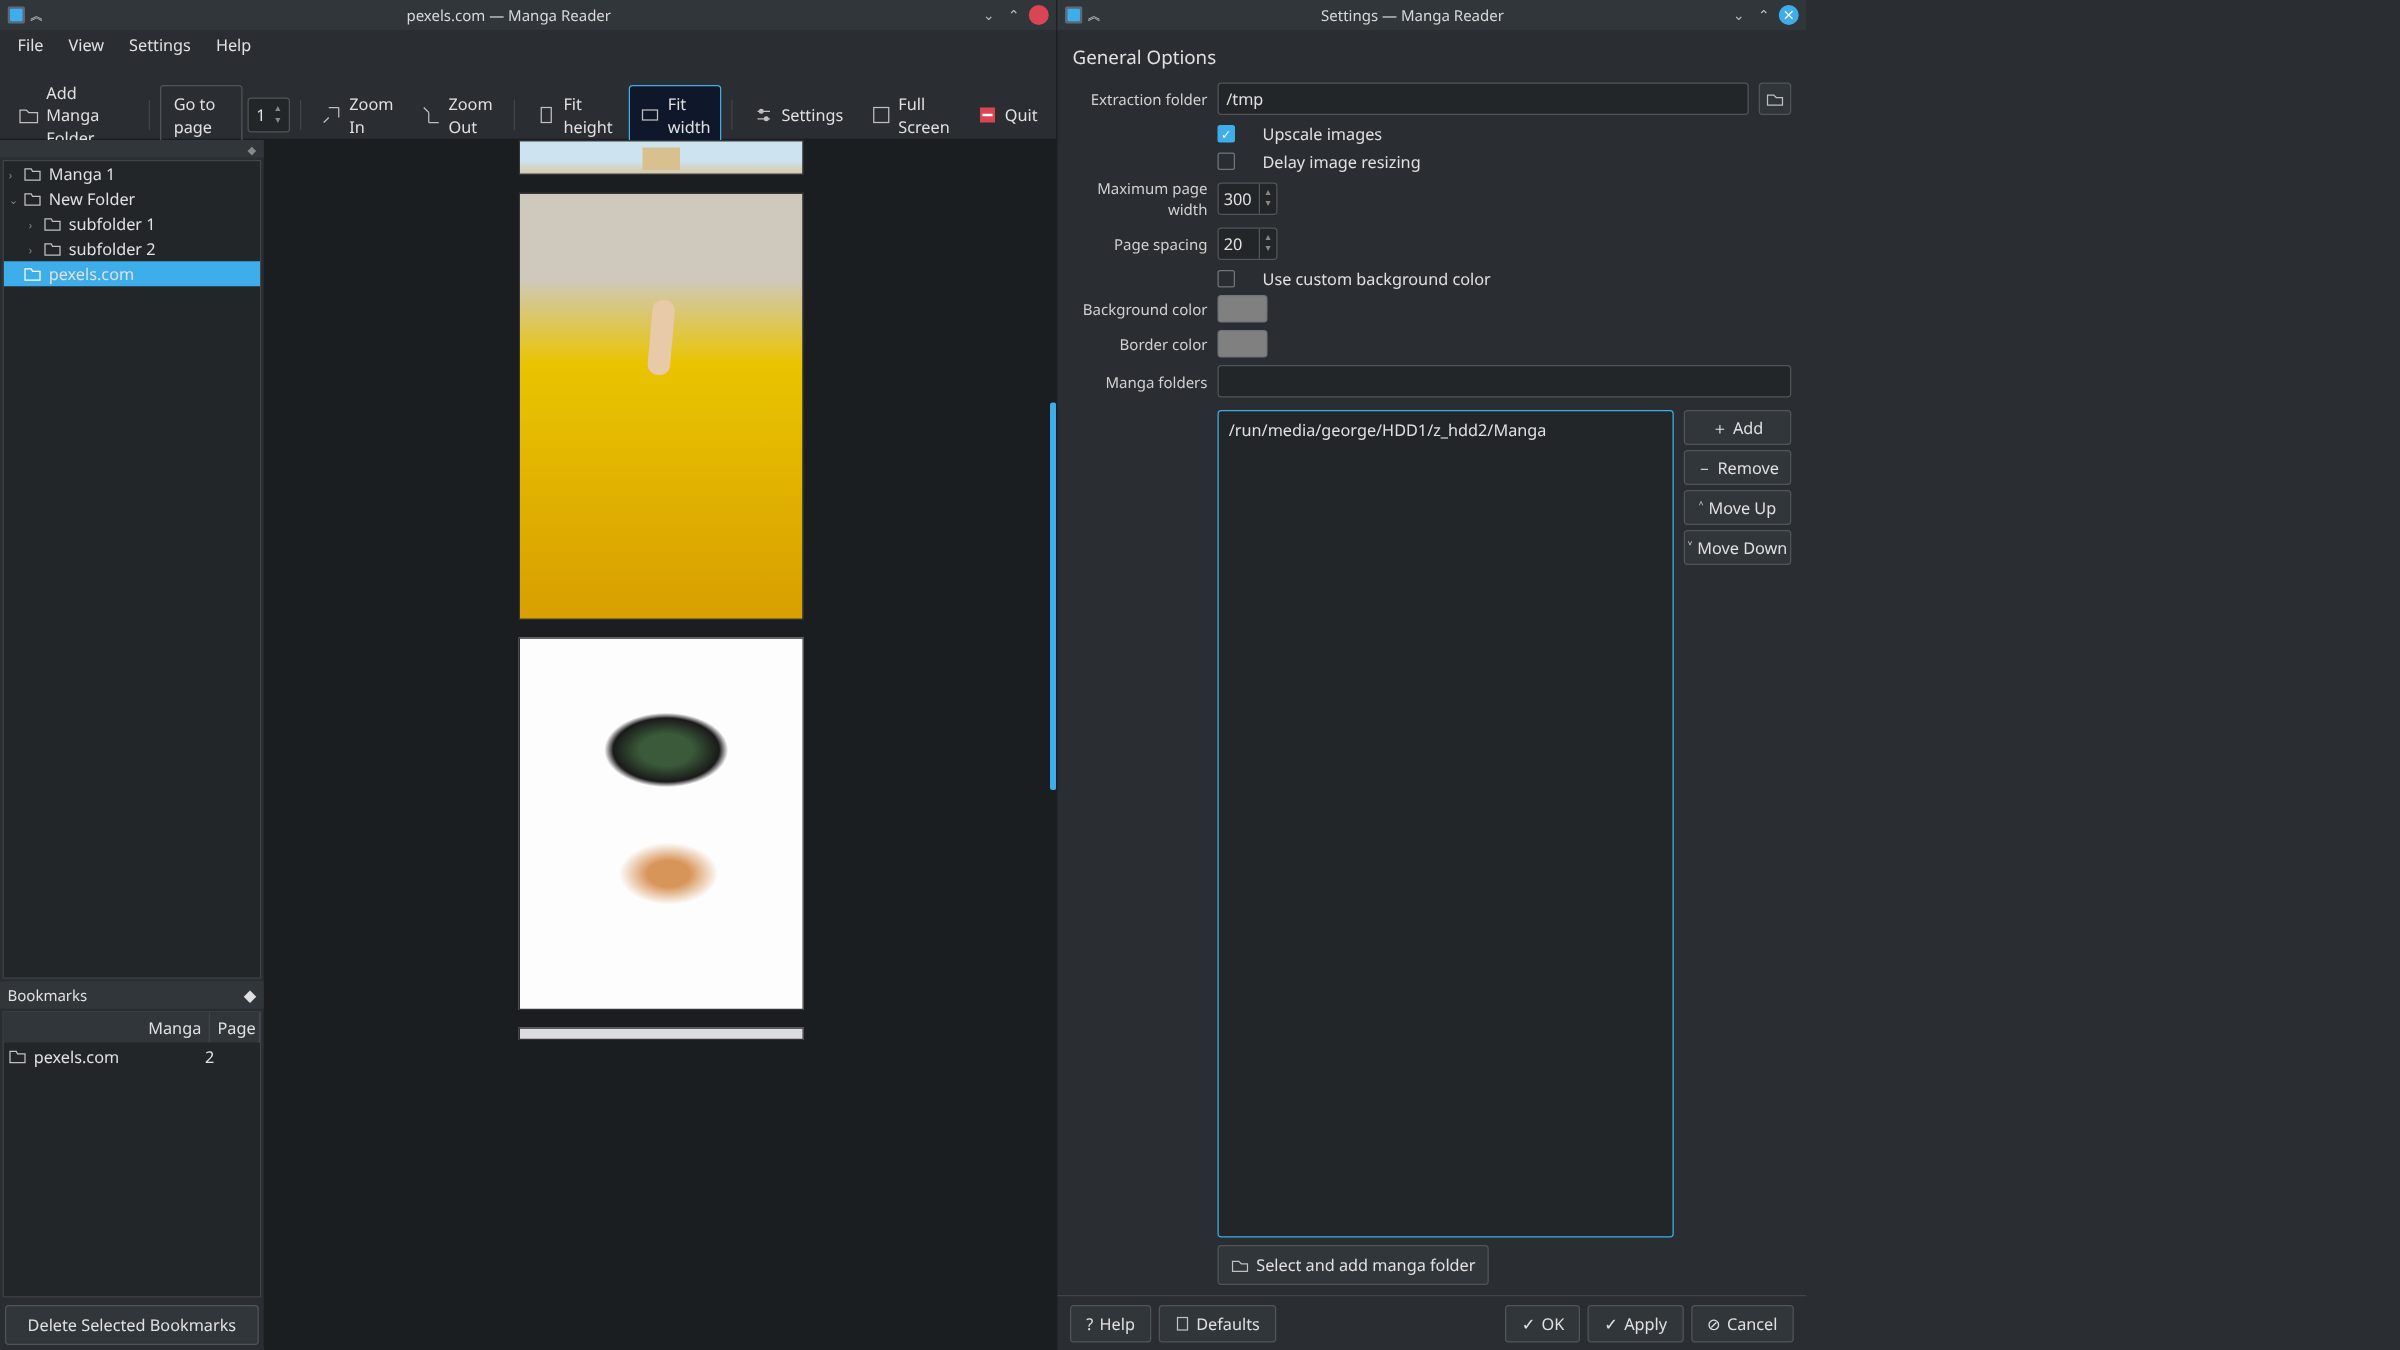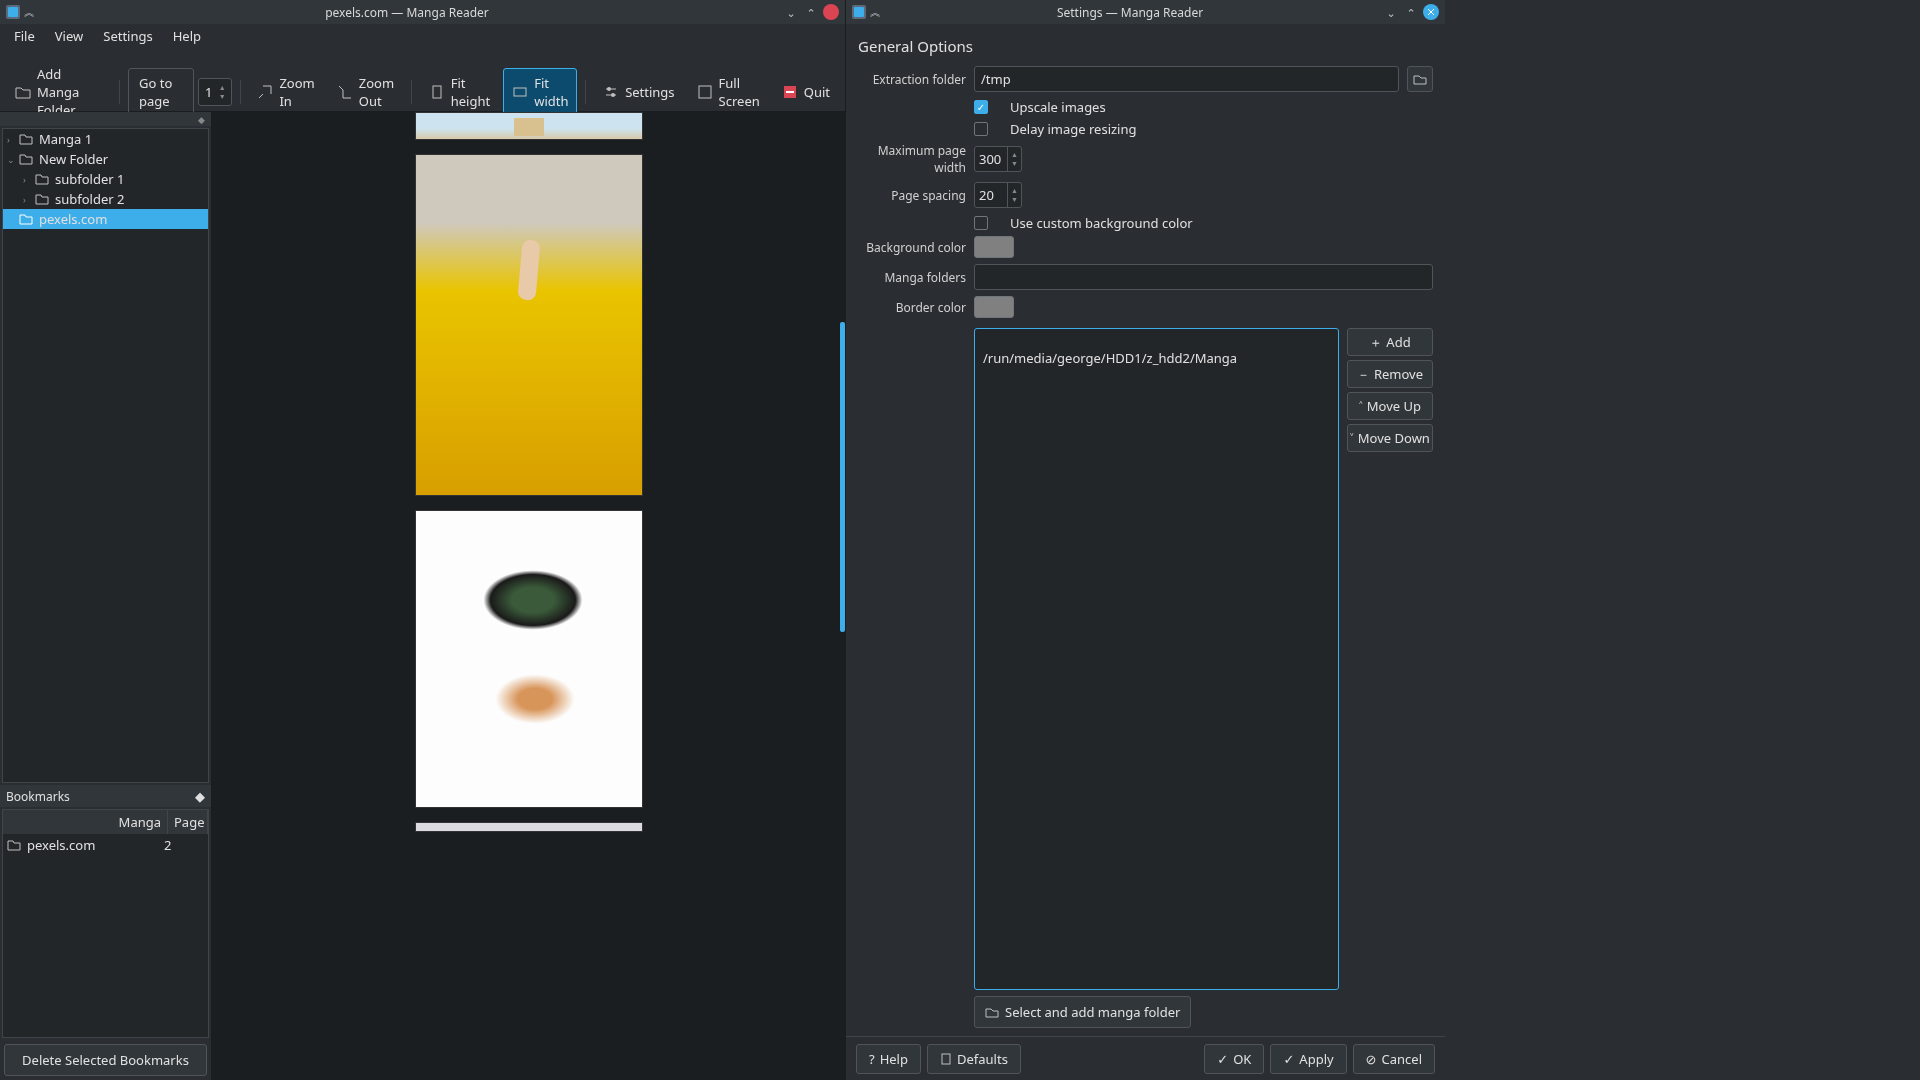--- a/index.html
+++ b/index.html
@@ -17,21 +17,21 @@
 .tb-chevron { font-size: 11px; color: #c0c0c0; }
 
 
 .menubar { height: 24px; background: #2a2e32; display: flex; align-items: center; padding: 0 4px; }
 .menubar .menu-item { padding: 3px 10px; cursor: default; }
 
 
 .toolbar { height: 40px; background: #2a2e32; display: flex; align-items: center; padding: 0 6px; border-bottom: 1px solid #1a1d20; gap: 4px; margin-top: 24px; }
 .toolbar .sep { width: 1px; height: 24px; background: #40454a; margin: 0 4px; }
 .tool-btn { display: flex; align-items: center; padding: 5px 8px; border: 1px solid transparent; border-radius: 3px; cursor: default; gap: 6px; }
-.tool-btn.active { background: #0c4a6e; border-color: #3daee9; justify-content: flex-end; }
+.tool-btn.active { background: #0f172a; border-color: #3daee9; justify-content: flex-end; }
 .tool-btn .icon { width: 16px; height: 16px; display: flex; align-items: center; justify-content: center; }
 .go-page-btn { border: 1px solid #50555a; border-radius: 3px; padding: 5px 10px; }
 .page-spin { width: 34px; height: 28px; background: #232629; border: 1px solid #50555a; border-radius: 3px; display: flex; }
 .page-spin input { width: 20px; background: transparent; border: none; color: #e0e0e0; text-align: center; }
 .page-spin .arrows { width: 12px; display: flex; flex-direction: column; justify-content: center; font-size: 7px; color: #888; }
 .quit-icon { color: #da4453; }
 
 
 .content-row { flex: 1; display: flex; overflow: hidden; }
 .sidebar { width: 212px; display: flex; flex-direction: column; background: #2a2e32; border-right: 1px solid #1a1d20; }
@@ -85,21 +85,21 @@
 .chk.checked { background: #3daee9; border-color: #3daee9; }
 .chk.checked::after { content: "✓"; font-size: 10px; color: #fff; }
 .spin { width: 48px; height: 26px; background: #232629; border: 1px solid #50555a; border-radius: 3px; display: flex; }
 .spin input { width: 32px; background: transparent; border: none; color: #e0e0e0; padding: 0 4px; }
 .spin .arrows { width: 14px; display: flex; flex-direction: column; justify-content: center; font-size: 7px; color: #888; border-left: 1px solid #50555a; text-align: center; }
 .color-swatch { width: 40px; height: 22px; border: 1px solid #70757a; border-radius: 3px; }
 .folders-input { flex: 1; height: 26px; background: #232629; border: 1px solid #50555a; border-radius: 3px; }
 .folders-list-row { display: flex; gap: 8px; margin-top: 4px; flex: 1; min-height: 0; }
 .folders-list-row .form-label { width: 108px; }
 .folders-list { flex: 1; background: #232629; border: 1px solid #3daee9; border-radius: 3px; padding: 4px; }
-.folders-list .item { padding: 2px 4px; margin-top: 14px; }
+.folders-list .item { padding: 2px 4px; }
 .folder-btns { width: 86px; display: flex; flex-direction: column; gap: 4px; }
 .side-btn { height: 28px; background: #31363b; border: 1px solid #50555a; border-radius: 3px; display: flex; align-items: center; justify-content: center; gap: 4px; font-size: 12px; color: #888; }
 .select-folder-row { display: flex; padding-left: 116px; margin-top: 6px; }
 .select-folder-btn { padding: 6px 10px; background: #31363b; border: 1px solid #50555a; border-radius: 3px; display: flex; align-items: center; gap: 6px; }
 .dialog-buttons { height: 44px; display: flex; align-items: center; padding: 0 10px; gap: 6px; border-top: 1px solid #40454a; }
 .dlg-btn { padding: 5px 12px; background: #31363b; border: 1px solid #50555a; border-radius: 3px; display: flex; align-items: center; gap: 5px; }
 .dlg-btn.disabled { color: #888; }
 .dlg-spacer { flex: 1; }
 
 svg { display: block; }
@@ -362,27 +362,27 @@
     <div class="checkbox-row">
       <div class="chk"></div>
       <span>Use custom background color</span>
     </div>
 
     <div class="form-row">
       <div class="form-label">Background color</div>
       <div class="color-swatch" style="background:#808080"></div>
     </div>
     <div class="form-row">
+      <div class="form-label">Border color</div>
+      <div class="color-swatch" style="background:#808080"></div>
+    </div>
+
+    <div class="form-row">
       <div class="form-label">Manga folders</div>
       <div class="folders-input"></div>
-    </div>
-
-    <div class="form-row">
-      <div class="form-label">Border color</div>
-      <div class="color-swatch" style="background:#808080"></div>
     </div>
 
     <div class="folders-list-row">
       <div class="form-label"></div>
       <div class="folders-list" id="folders-list">
           <div class="item">/run/media/george/HDD1/z_hdd2/Manga</div>
         </div>
       <div class="folder-btns">
         <div class="side-btn">
             <span>＋</span>

